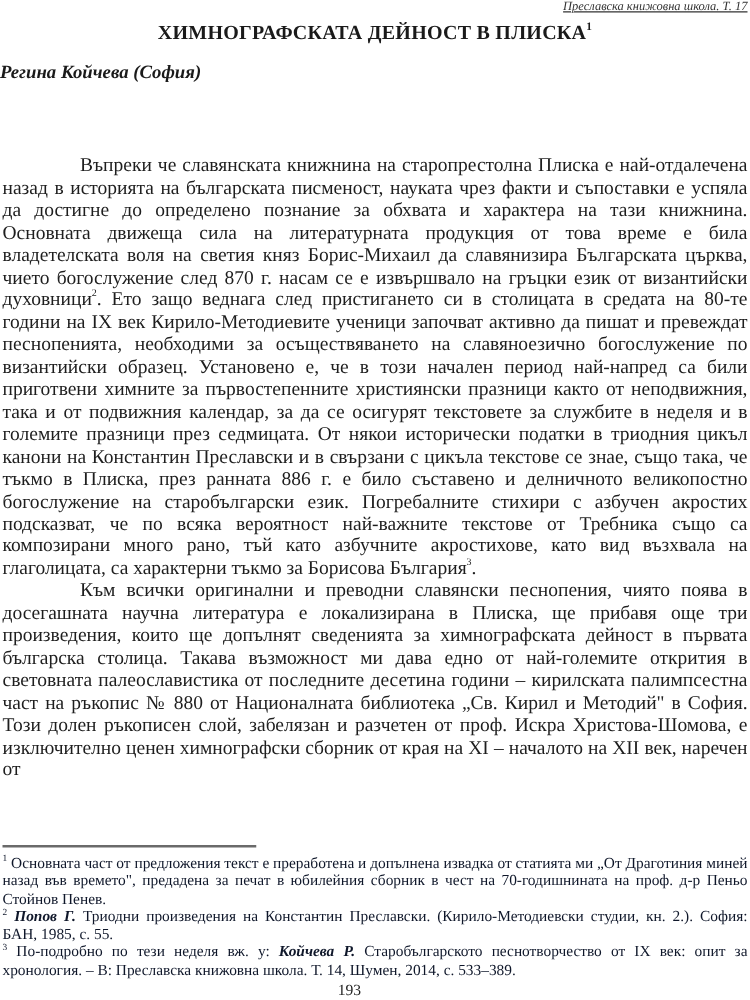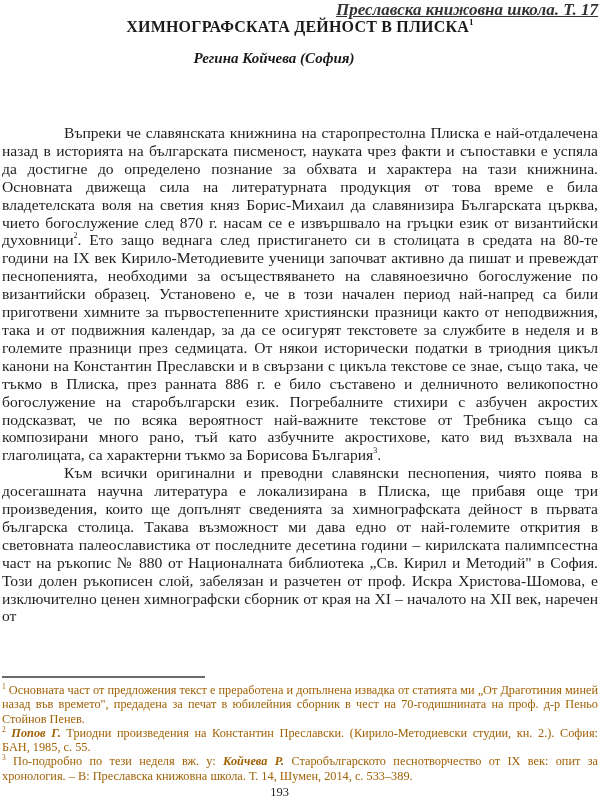--- a/index.html
+++ b/index.html
@@ -12,23 +12,23 @@
       height: 800px;
       position: relative;
       overflow: hidden;
       font-family: "Liberation Serif", "DejaVu Serif", serif;
       color: #1a1a1a;
     }
     .running-header {
       position: absolute;
       top: 0px;
       right: 2px;
-      font-size: 17px;
+      font-size: 10px;
       font-style: italic;
-      font-weight: bold;
+      font-weight: normal;
       text-decoration: underline;
       color: #333;
       white-space: nowrap;
     }
     .title {
       position: absolute;
       top: 18px;
       left: 0;
       width: 600px;
       text-align: center;
@@ -40,21 +40,21 @@
     .title sup {
       font-size: 9px;
       vertical-align: 7px;
       line-height: 0;
     }
     .author {
       position: absolute;
       top: 50px;
       left: 0;
       width: 548px;
-      text-align: center;
+      text-align: left;
       font-size: 15px;
       font-weight: bold;
       font-style: italic;
       white-space: nowrap;
     }
     .body-text {
       position: absolute;
       top: 103px;
       left: 2px;
       width: 596px;
@@ -82,21 +82,21 @@
       background: #6a6a6a;
     }
     .footnotes {
       position: absolute;
       top: 683px;
       left: 2px;
       width: 596px;
       font-size: 12.3px;
       line-height: 14.3px;
       text-align: justify;
-      color: #a16207;
+      color: #0f172a;
     }
     .footnotes p {
       margin: 0;
     }
     .footnotes sup {
       font-size: 7.5px;
       vertical-align: 5px;
       line-height: 0;
     }
     .fn-author {

